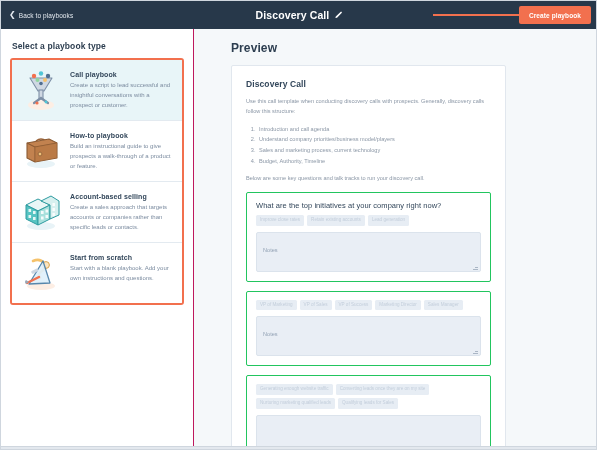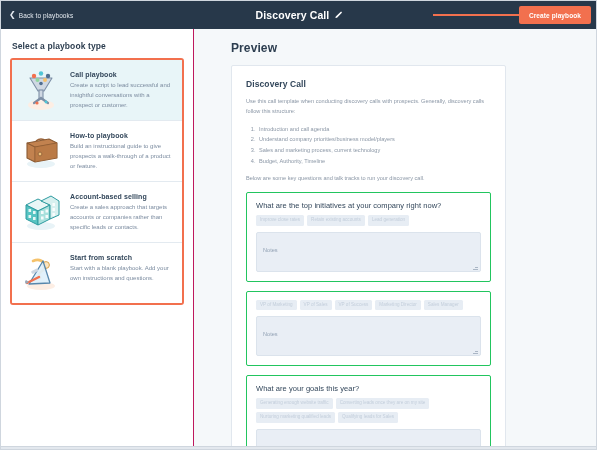--- a/index.html
+++ b/index.html
@@ -343,21 +343,20 @@
         <div class="notes-box">
           <span class="notes-ph">Notes</span>
           <span class="resize-grip">
               <span></span>
               <span></span>
             </span>
         </div>
       </div>
 
       <div class="q-block">
-        <div class="q-text">What are your goals this year?</div>
         <div class="tag-row">
           <span class="tag">Generating enough website traffic</span>
           <span class="tag">Converting leads once they are on my site</span>
           <span class="tag">Nurturing marketing qualified leads</span>
           <span class="tag">Qualifying leads for Sales</span>
         </div>
         <div class="notes-box">
           
           
         </div>

